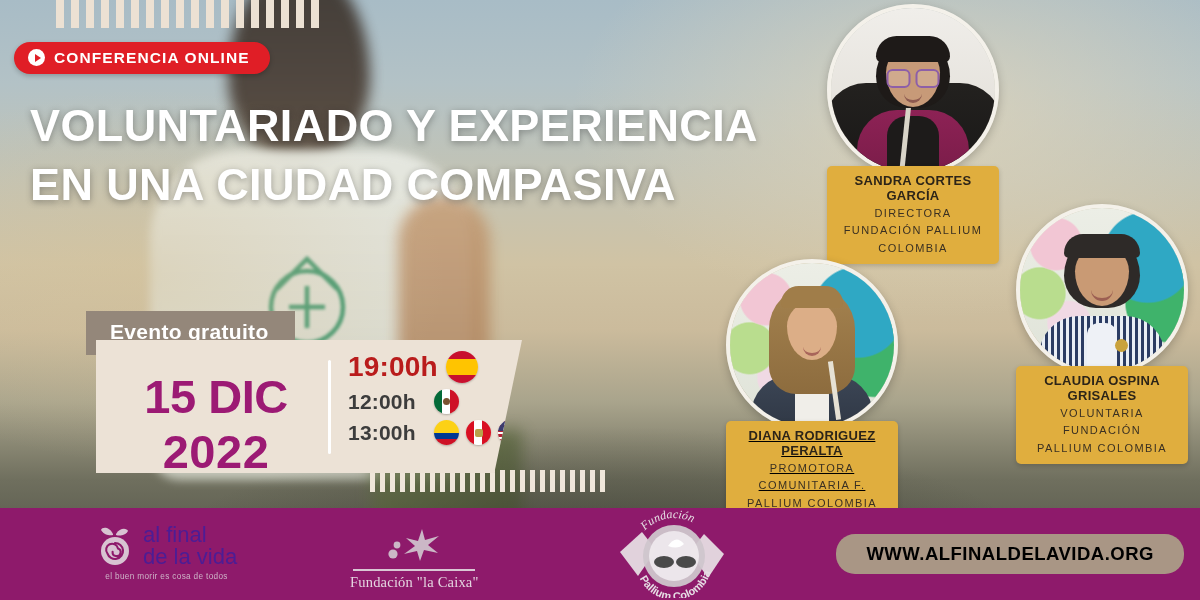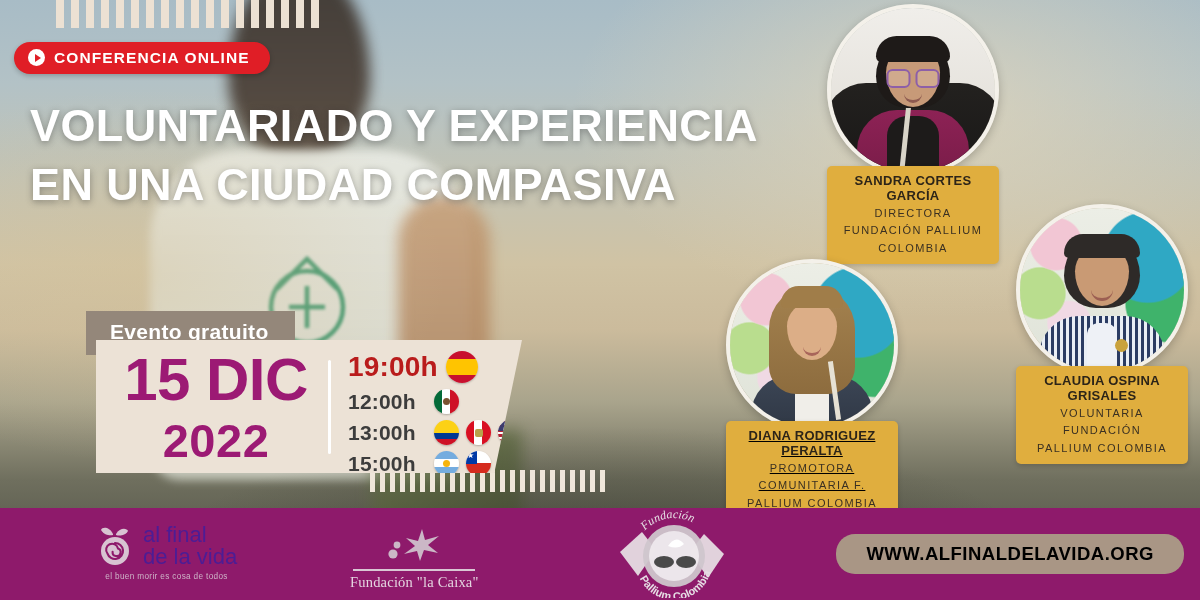--- a/index.html
+++ b/index.html
@@ -172,21 +172,21 @@
   }
   .date-block {
     position: absolute;
     left: 20px; top: 9px;
     width: 200px;
     text-align: center;
     color: #9c1a74;
     font-weight: bold;
     line-height: 1.02;
   }
-  .date-day { font-size: 60px; letter-spacing: -0.5px; }
+  .date-day { font-size: 47px; letter-spacing: -0.5px; margin-top: 24px; }
   .date-year { font-size: 47px; letter-spacing: 0.5px; margin-top: 7px; }
 
   .panel-divider {
     position: absolute;
     left: 232px; top: 20px;
     width: 3px; height: 94px;
     background: #ffffff;
     border-radius: 2px;
   }
 
@@ -509,27 +509,20 @@
 
       <div class="time-row">
         <span class="t-label">13:00h</span>
         <span class="flags">
           <span class="flag f-co"></span>
           <span class="flag f-pe"></span>
           <span class="flag f-us"></span>
         </span>
       </div>
 
-      <div class="time-row">
-        <span class="t-label">15:00h</span>
-        <span class="flags">
-          <span class="flag f-ar"></span>
-          <span class="flag f-cl"></span>
-        </span>
-      </div>
 
     </div>
   </div>
 
   <div class="speaker" style="left:827px; top:4px; width:172px;">
     <div class="portrait" style="width:164px; height:164px;">
       <div class="p-bg-office"></div>
       <div class="p-chair" style="left:-4%; top:46%; width:108%; height:60%;"></div>
       <div class="p-torso" style="top:62%; width:112px; height:40%; background:linear-gradient(to bottom,#8d2255,#7a1c49);"></div>
       <div class="p-torso" style="top:66%; width:52px; height:36%; background:#1d1b1a; border-radius:20px 20px 0 0;"></div>

